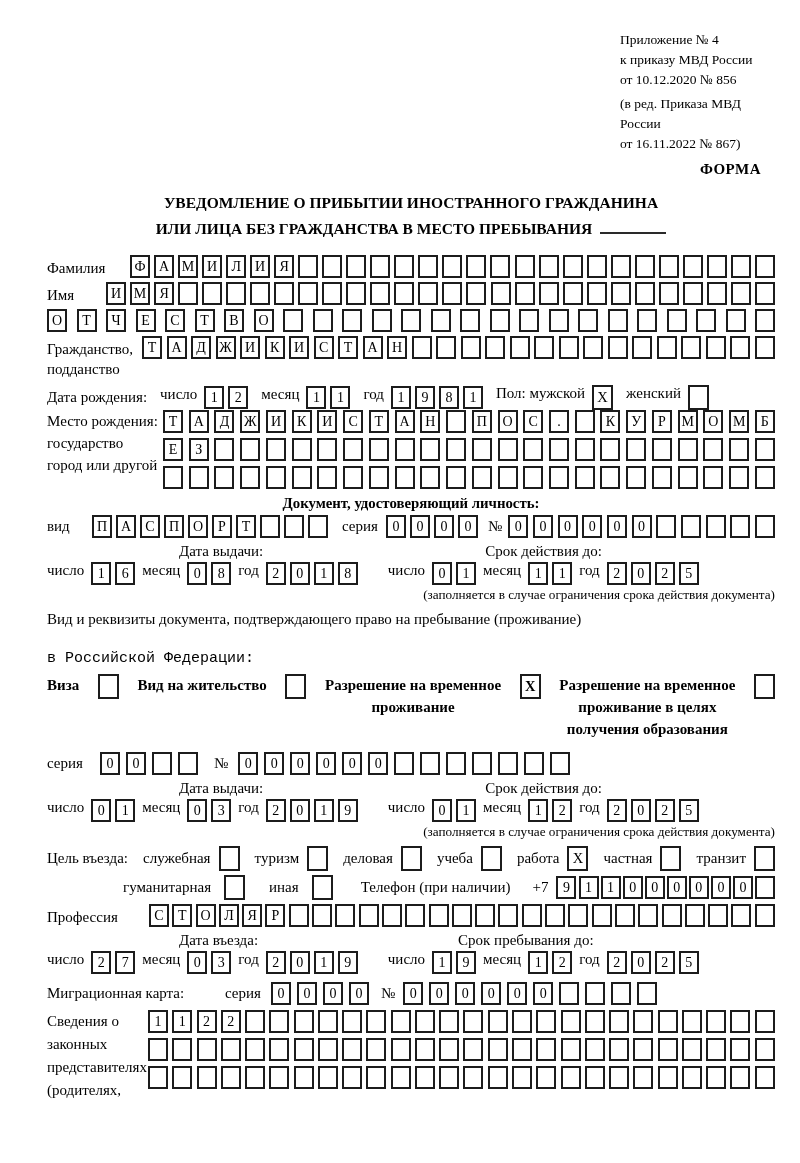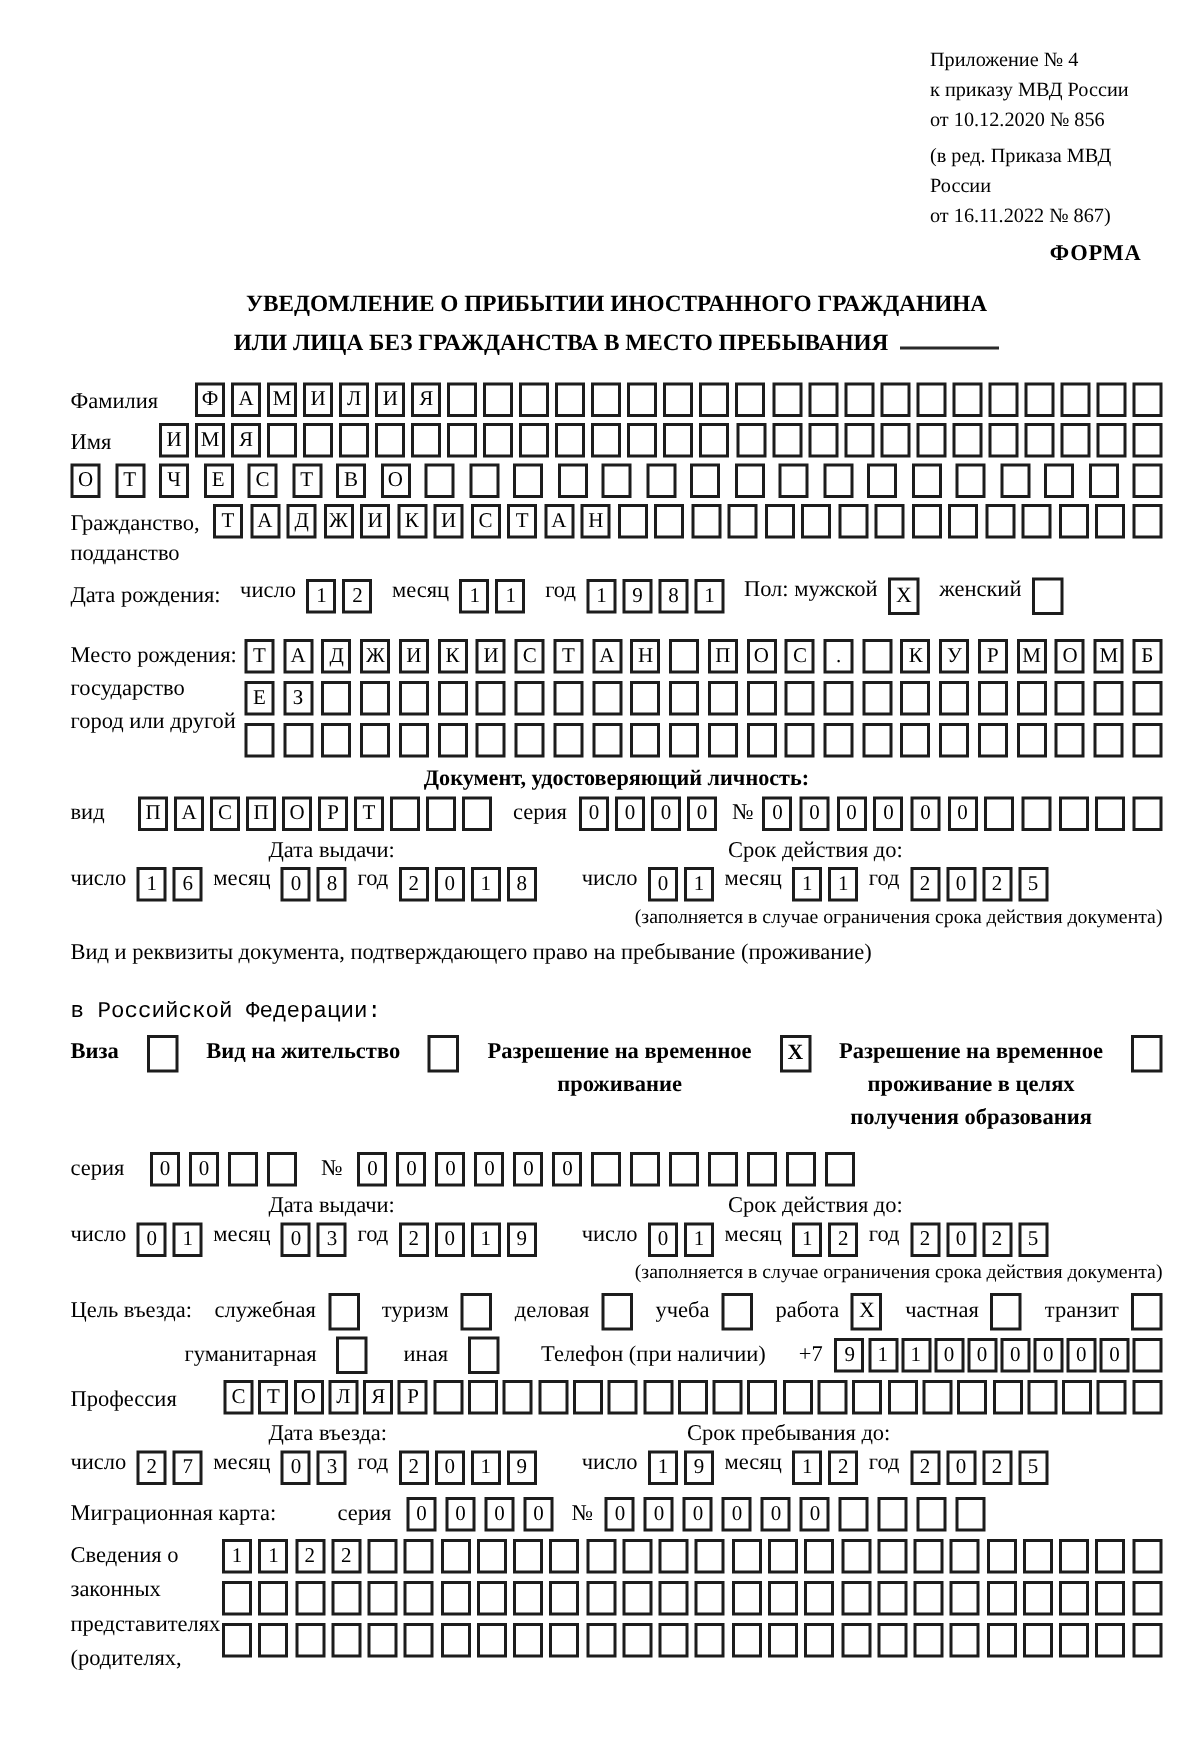--- a/index.html
+++ b/index.html
@@ -45,21 +45,21 @@
   .daterow .g2 { margin-left:30px; }
   .notr { text-align:right; font-size:13.2px; margin-top:2px; line-height:15px; }
   .intro { margin-top:5px; line-height:24px; font-size:15px; }
   .optrow { display:flex; justify-content:space-between; align-items:flex-start; margin-top:3px;font-weight:bold; }
   .optrow .lbl { padding-top:3px; }
   .optml { text-align:center; line-height:22px; }
   .pair { display:flex; align-items:center; gap:8px; }
   .purpose { display:flex; justify-content:space-between; align-items:center; margin-top:7px; }
   .hum { display:flex; align-items:center; margin-top:4px; }
   .serrow { display:flex; align-items:center; margin-top:12px; }
-  .bpblock { display:flex; margin-top:16px; }
+  .bpblock { display:flex; margin-top:0; }
   .bplabels { flex:none; width:116px; line-height:22px; font-size:15px; }
   .bpcells { flex:1; }
   .bpcells .cellrow { margin-bottom:5px; }
   .docheading { text-align:center; font-weight:bold; font-size:14.8px; margin-top:1px; }
   .migrow { display:flex; align-items:center; margin-top:8px; }
   .repblock { display:flex; margin-top:5px; }
   .replabels { flex:none; width:101px; line-height:23px; font-size:15px; }
   .repcells { flex:1; }
   .repcells .cellrow { margin-bottom:5px; }
   .lbl { font-size:15px; }

